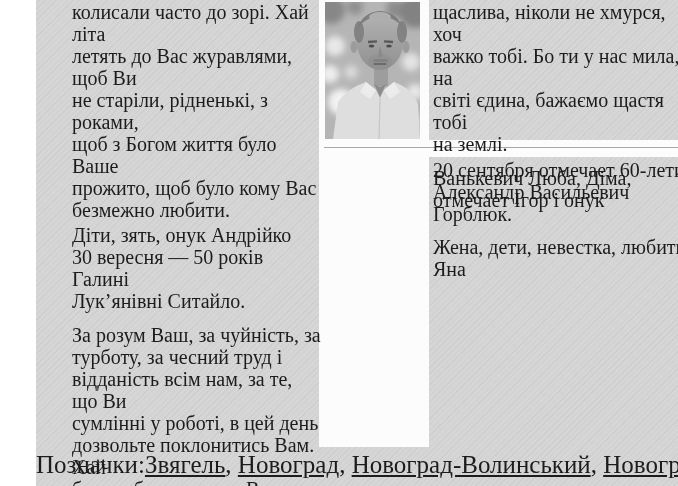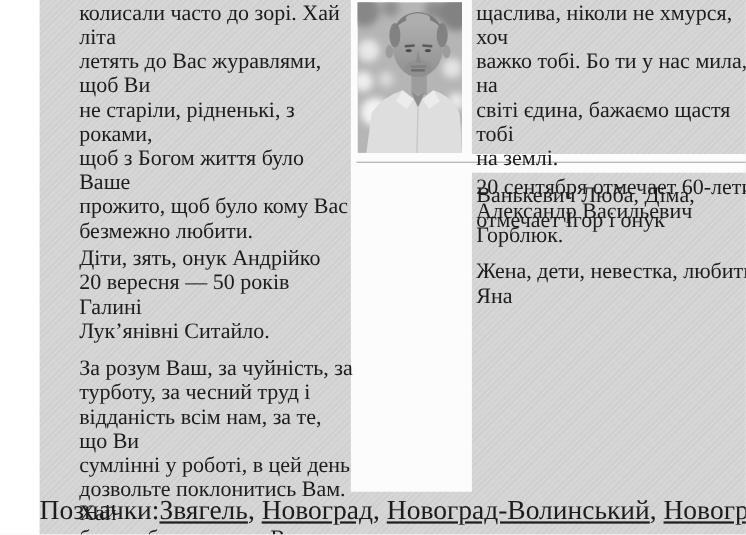--- a/index.html
+++ b/index.html
@@ -103,21 +103,21 @@
   </div>
 
   <div class="abs col left-col">
     <p class="mb3">колисали часто до зорі. Хай літа
 летять до Вас журавлями, щоб Ви
 не старіли, рідненькі, з роками,
 щоб з Богом життя було Ваше
 прожито, щоб було кому Вас
 безмежно любити.</p>
     <p class="mb12">Діти, зять, онук Андрійко
-20 вересня — 50 років Галині
+30 вересня — 50 років Галині
 Лук’янівні Ситайло.</p>
     <p class="mb2">За розум Ваш, за чуйність, за
 турботу, за чесний труд і
 відданість всім нам, за те, що Ви
 сумлінні у роботі, в цей день
 дозвольте поклонитись Вам. Хай
 буде небо чисте над Вами, не
 в’януть квіти хай на Вашому путі.
 Бажаєм щастя та людської шани,
 усмішок, радості у Вашому житті.</p>

